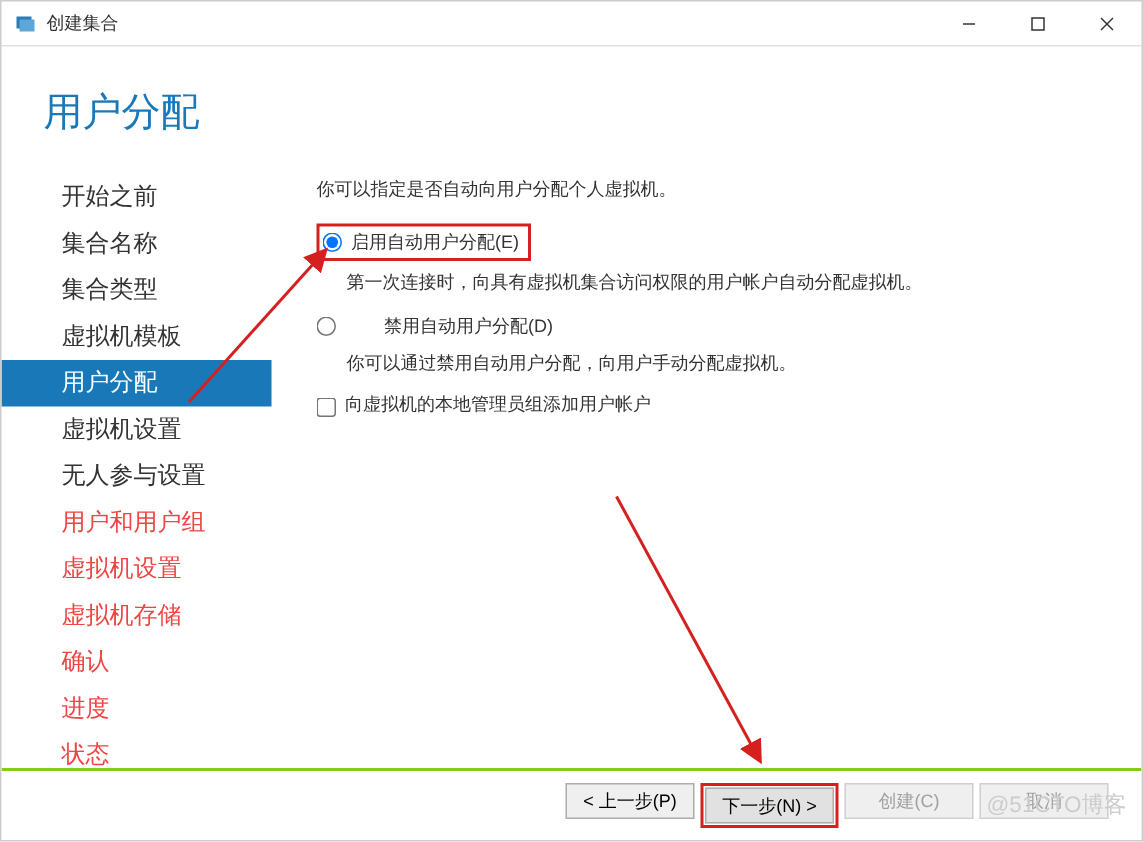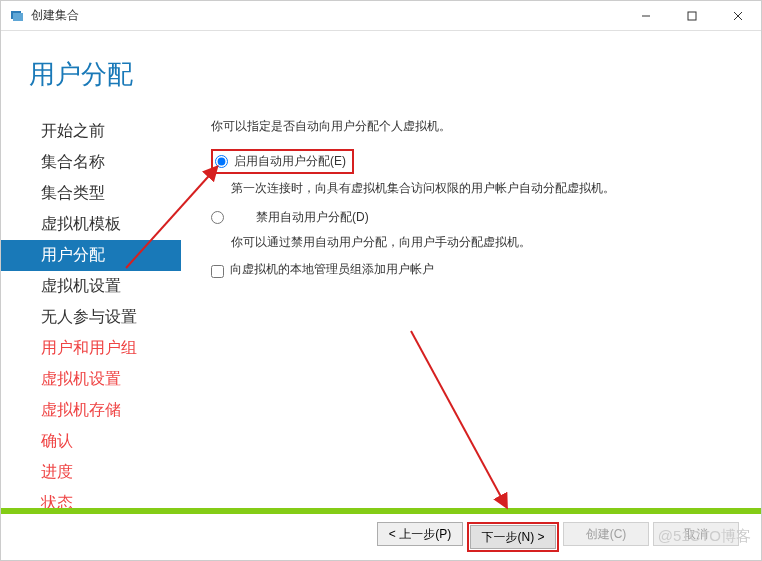--- a/index.html
+++ b/index.html
@@ -23,21 +23,21 @@
     .form-area { flex: 1; padding: 8px 20px 0 30px; font-size: 12px; color: #333; }
     .intro { margin-bottom: 14px; }
     .radio-row { display: flex; align-items: center; margin-bottom: 6px; padding: 2px 0; gap: 26px; }
     .radio-row input { margin-right: 6px; }
     .highlight-box { border: 2px solid #d62020; display: inline-flex; align-items: center; padding: 2px 6px 2px 2px; margin-bottom: 6px; }
     .highlight-box input { margin-right: 6px; }
     .sub-text { padding-left: 20px; margin-bottom: 10px; }
     .checkbox-row { display: flex; align-items: flex-end; margin-top: 10px; padding-left: 0; }
     .checkbox-row input { margin-right: 6px; }
     
-    .footer { display: flex; justify-content: flex-end; gap: 4px; padding: 8px 22px; border-top: 6px solid #84cc16; position: absolute; bottom: 0; left: 0; right: 0; background: #fff; }
+    .footer { display: flex; justify-content: flex-end; gap: 4px; padding: 8px 22px; border-top: 2px solid #84cc16; position: absolute; bottom: 0; left: 0; right: 0; background: #fff; }
     .footer button { font-size: 12px; min-width: 86px; height: 24px; padding: 0 8px; background: #efefef; border: 1px solid #adadad; cursor: pointer; }
     .footer button:disabled { color: #a0a0a0; border-color: #d0d0d0; }
     .footer .highlight-btn { border: 2px solid #d62020; padding: 1px; display: inline-block; }
     .footer .highlight-btn button { background: #e1e1e1; }
     
     .watermark { position: absolute; right: 10px; bottom: 14px; font-size: 15px; color: #ccc; }
     
     svg.arrow { position: absolute; pointer-events: none; }
   </style>
 </head>

